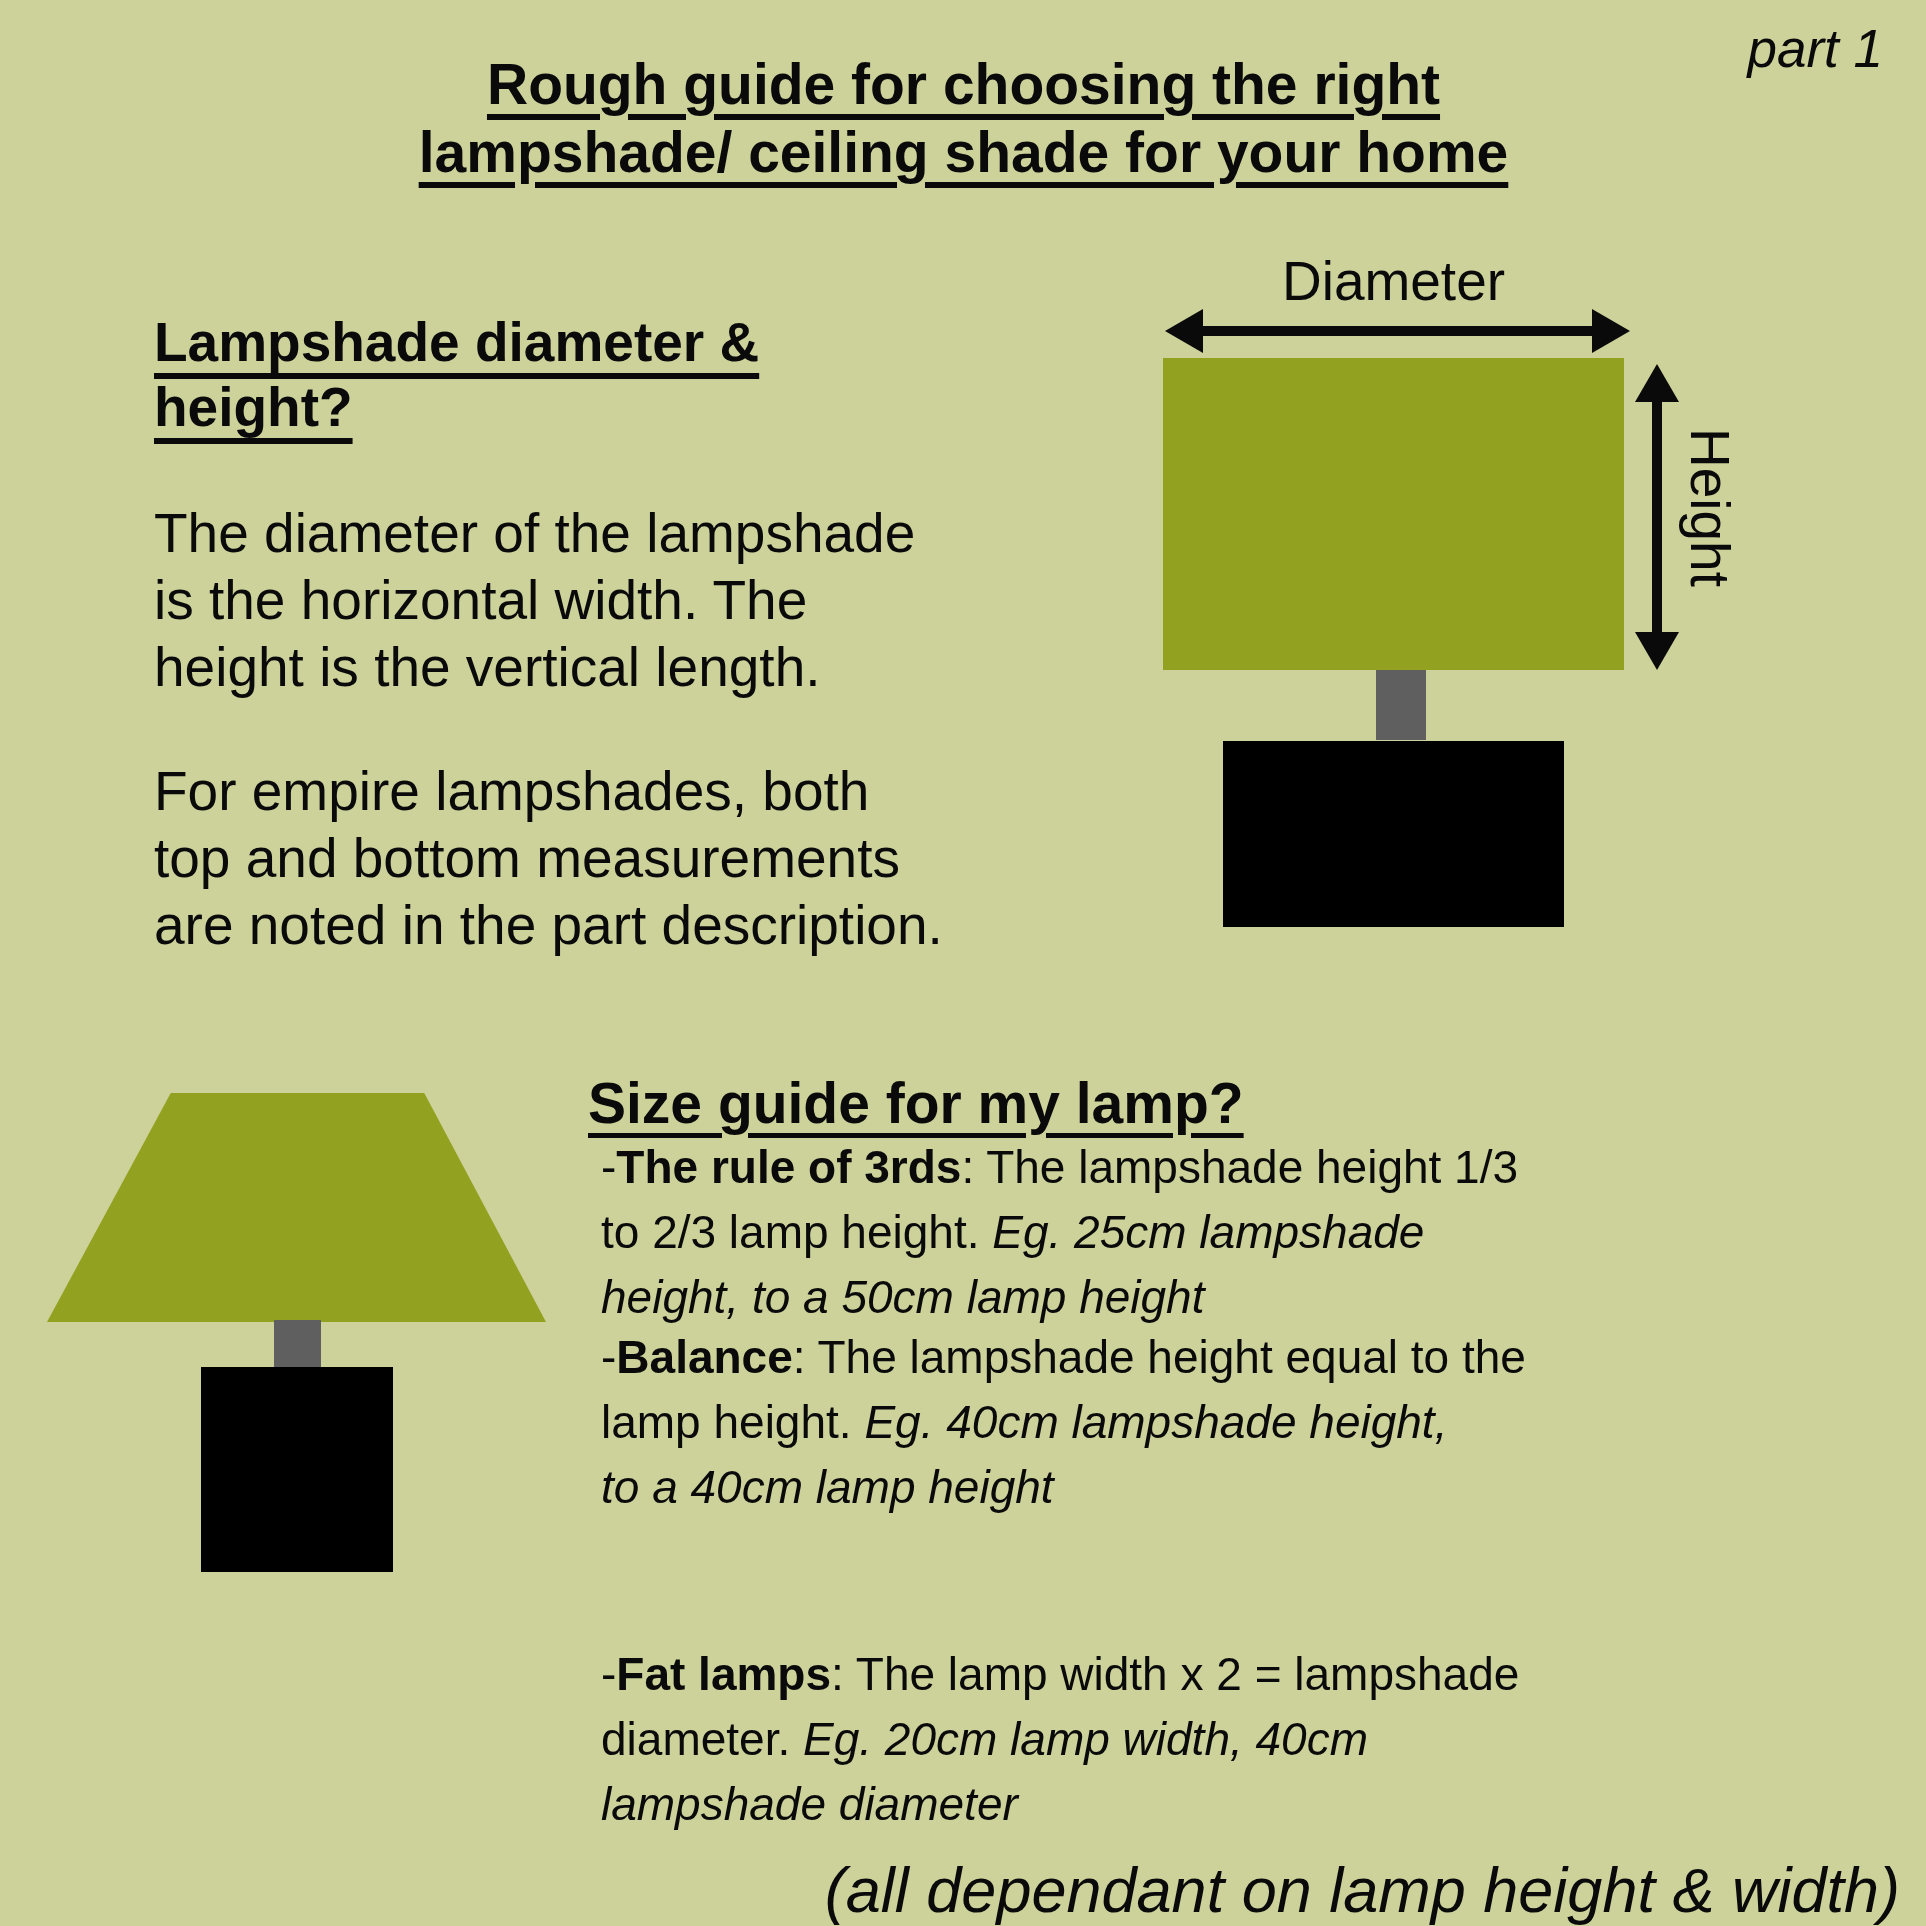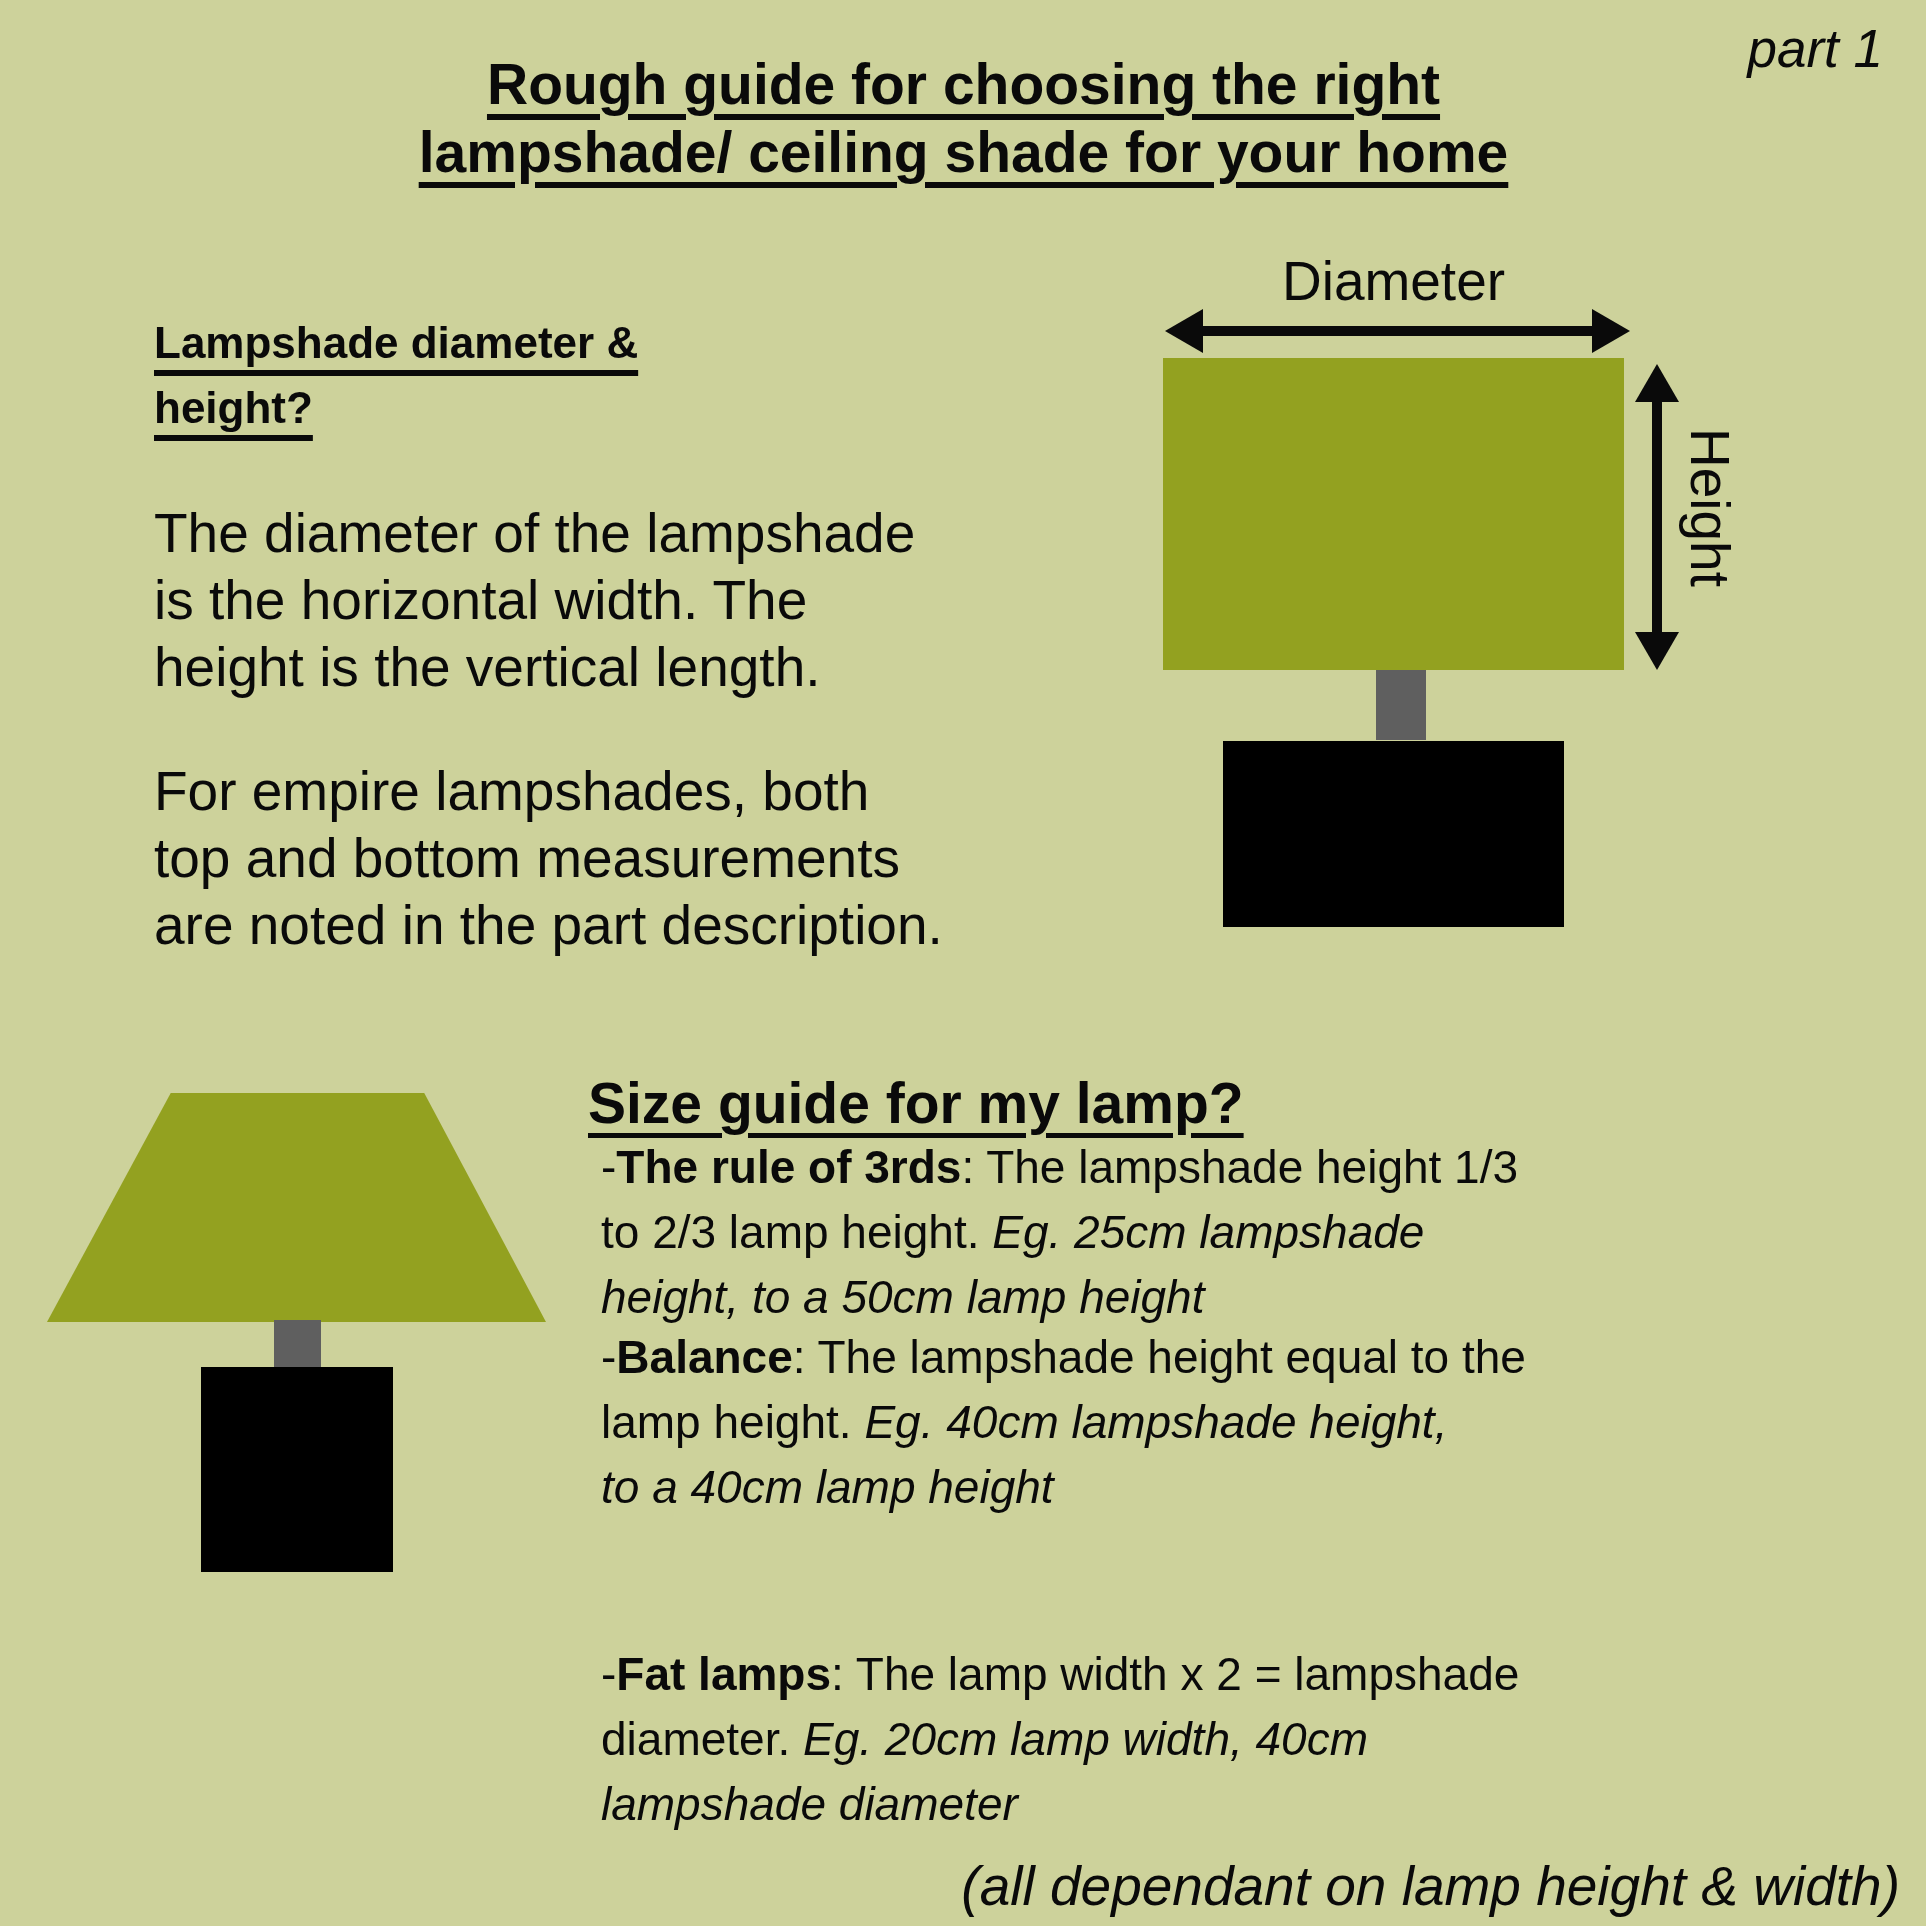--- a/index.html
+++ b/index.html
@@ -30,21 +30,21 @@
     text-decoration-thickness: 6px;
     text-underline-offset: 10px;
     white-space: pre-line;
   }
   .part-label {
     top: 18px; right: 44px;
     font-size: 53px; font-style: italic; margin-left: 43px;
   }
   .left-heading {
     left: 154px; top: 310px;
-    font-size: 44px; font-weight: bold; line-height: 65px;
+    font-size: 55px; font-weight: bold; line-height: 65px;
     text-decoration: underline;
     text-decoration-thickness: 6px;
     text-underline-offset: 12px;
     white-space: pre-line;
   }
   .body-text {
     font-size: 55px; line-height: 67px;
     white-space: pre-line;
   }
   .para-1 { left: 154px; top: 500px; }
@@ -64,21 +64,21 @@
     white-space: pre-line;
   }
   .rule-1 { top: 1135px; }
   .rule-2 { top: 1325px; }
   .rule-3 { top: 1642px; }
   .run-b { font-weight: bold; }
   .run-i { font-style: italic; }
 
   .footnote {
     top: 1854px; right: 27px;
-    font-size: 55px; font-style: italic;
+    font-size: 63px; font-style: italic;
   }
 
   
   .diameter-label {
     left: 1163px; top: 249px; width: 461px;
     text-align: center; font-size: 55px;
   }
   .arrow-h { height: 44px; }
   .arrow-h .shaft {
     position: absolute; left: 30px; right: 30px; top: 17px; height: 10px;

